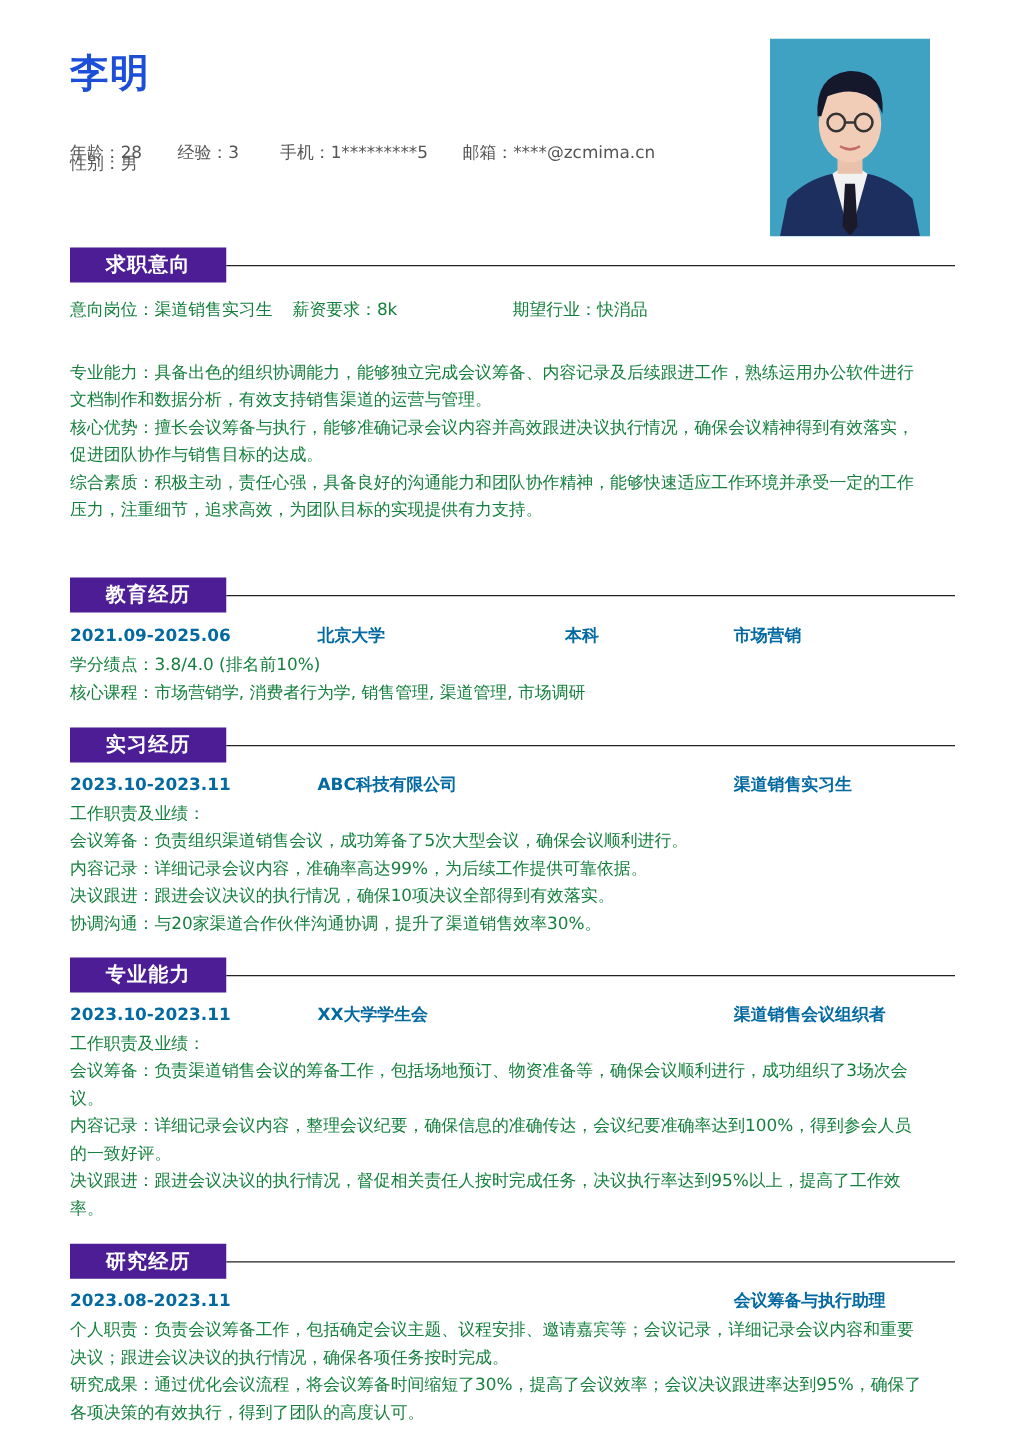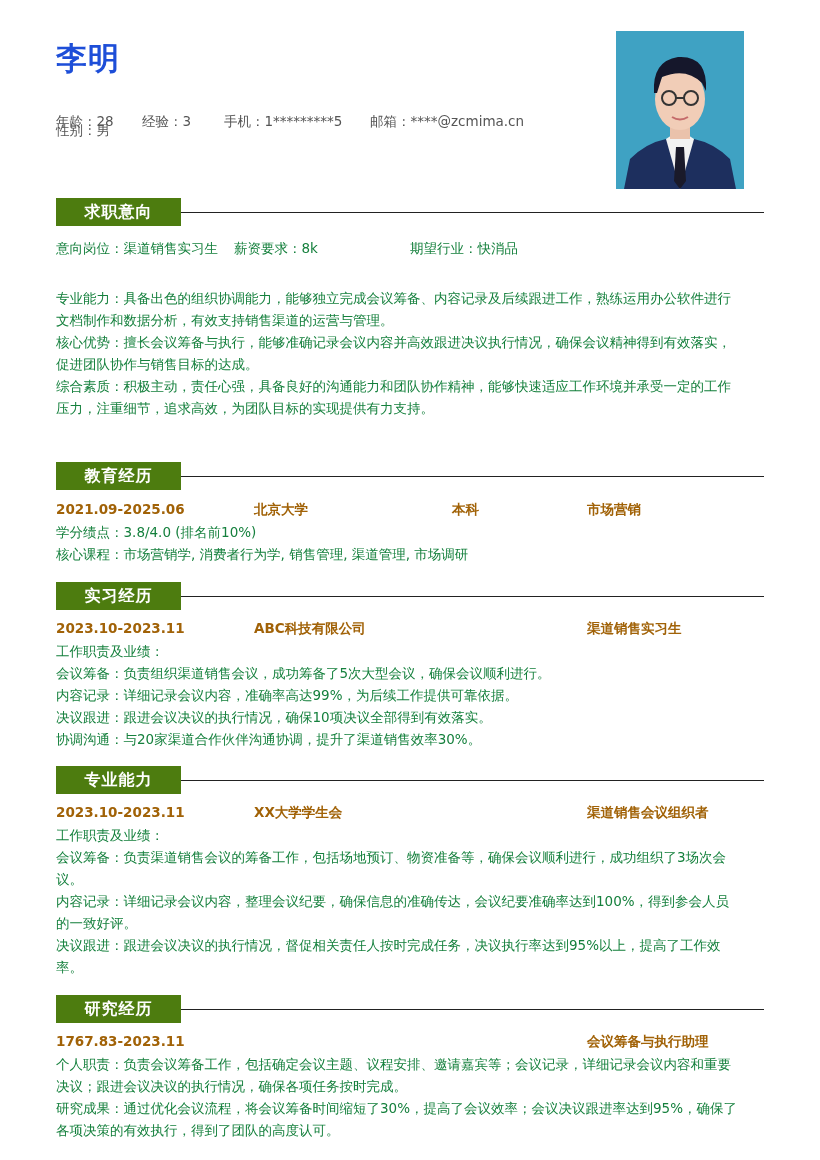--- a/index.html
+++ b/index.html
@@ -4,25 +4,25 @@
 <style>
   html, body { margin:0; padding:0; background:#ffffff; }
   body { width:820px; height:1160px; overflow:hidden; position:relative;
          font-family:"DejaVu Sans","Liberation Sans",sans-serif; color:#444; }
   .name { position:absolute; left:56px; top:38px; font-size:31px; font-weight:bold; color:#1d4ed8; letter-spacing:1px; }
   .info-row { position:absolute; left:56px; font-size:13.5px; color:#555; display:flex; }
   .info-row span { white-space:nowrap; }
   .photo { position:absolute; left:616px; top:31px; width:128px; height:158px; background:#3fa2c3; overflow:hidden; }
   .section { position:absolute; left:56px; width:708px; }
   .sec-head { position:relative; height:28px; }
-  .sec-title { position:absolute; left:0; top:0; width:125px; height:28px; background:#4d7c0f; color:#fff;
+  .sec-title { position:absolute; left:0; top:0; width:125px; height:28px; background:#4c1d95; color:#fff;
                font-size:16px; font-weight:bold; text-align:center; line-height:28px; letter-spacing:1px; }
   .sec-line { position:absolute; left:125px; right:0; top:14px; height:1px; background:#222; }
   .line { font-size:13.5px; line-height:22px; color:#15803d; }
-  .row-head { font-size:13.5px; font-weight:bold; color:#a16207; height:24px; line-height:24px; position:relative; }
+  .row-head { font-size:13.5px; font-weight:bold; color:#0369a1; height:24px; line-height:24px; position:relative; }
   .row-head span { position:absolute; top:0; white-space:nowrap; }
 </style>
 </head>
 <body>
 
 <div class="name">李明</div>
 <div class="info-row" style="top:113px;">
   <span style="width:86px;">年龄：28</span>
   <span style="width:82px;">经验：3</span>
   <span style="width:146px;">手机：1*********5</span>
@@ -121,20 +121,20 @@
   <div class="line">决议跟进：跟进会议决议的执行情况，督促相关责任人按时完成任务，决议执行率达到95%以上，提高了工作效</div>
   <div class="line">率。</div>
 </div>
 
 <div class="section" style="top:995px;">
   <div class="sec-head">
     <div class="sec-title">研究经历</div>
     <div class="sec-line"></div>
   </div>
   <div class="row-head" style="margin-top:6px;">
-    <span style="left:0;">1767.83-2023.11</span>
+    <span style="left:0;">2023.08-2023.11</span>
     <span style="left:531px;text-align:right;">会议筹备与执行助理</span>
   </div>
   <div class="line">个人职责：负责会议筹备工作，包括确定会议主题、议程安排、邀请嘉宾等；会议记录，详细记录会议内容和重要</div>
   <div class="line">决议；跟进会议决议的执行情况，确保各项任务按时完成。</div>
   <div class="line">研究成果：通过优化会议流程，将会议筹备时间缩短了30%，提高了会议效率；会议决议跟进率达到95%，确保了</div>
   <div class="line">各项决策的有效执行，得到了团队的高度认可。</div>
 </div>
 
 </body></html>

